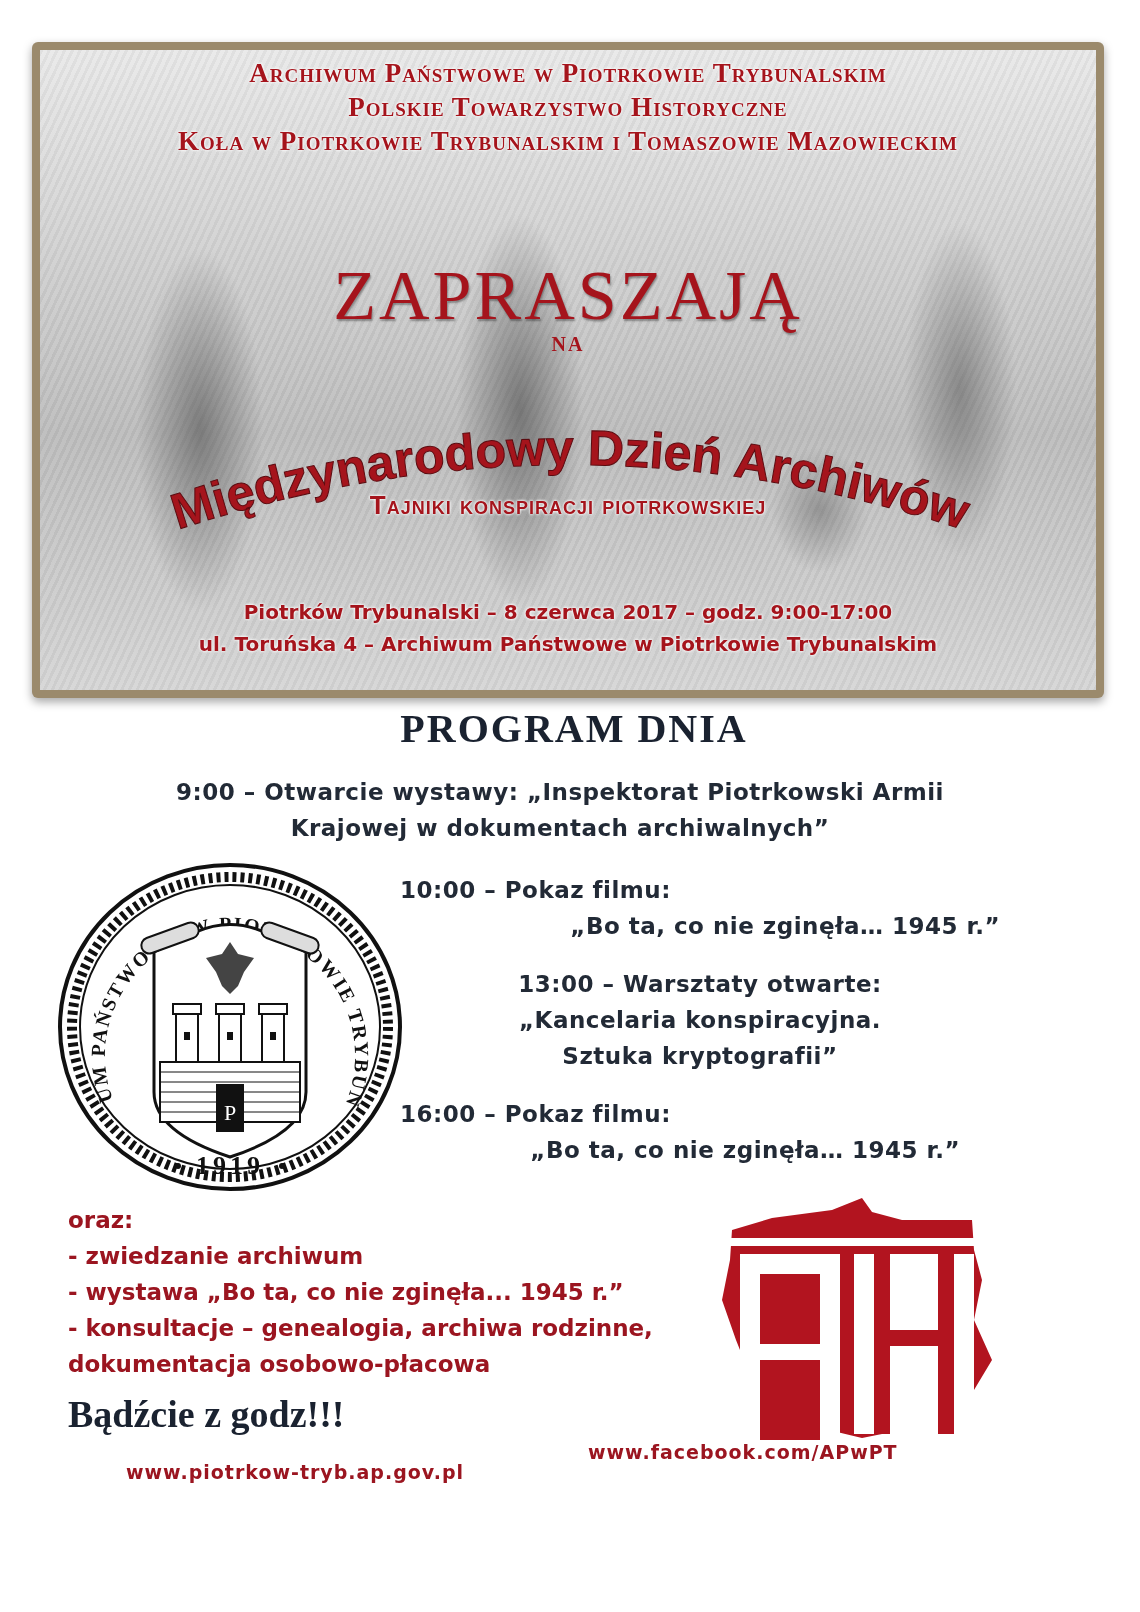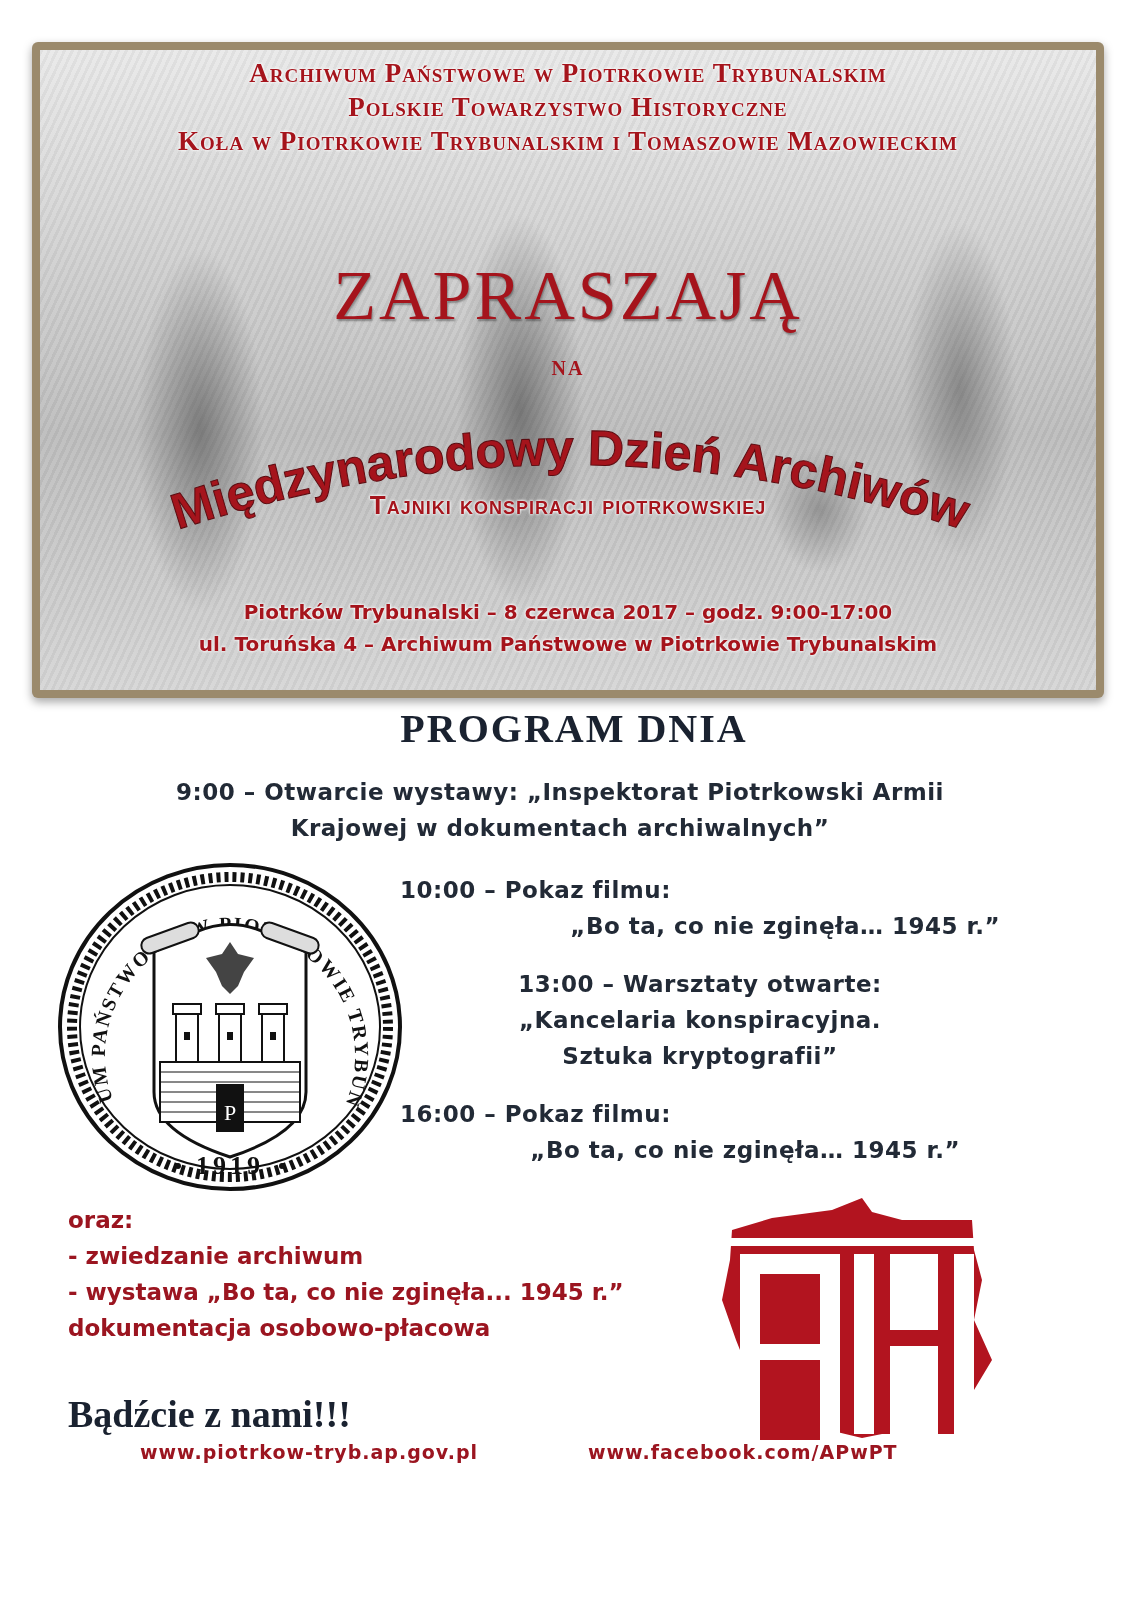--- a/index.html
+++ b/index.html
@@ -18,21 +18,21 @@
       radial-gradient(ellipse 80px 240px at 920px 340px, rgba(80,80,80,0.5), transparent 70%),
       radial-gradient(ellipse 70px 90px at 780px 460px, rgba(90,90,90,0.45), transparent 70%),
       repeating-linear-gradient(115deg, rgba(0,0,0,0.04) 0 3px, rgba(255,255,255,0.05) 3px 7px),
       linear-gradient(180deg, #e9e9e9 0%, #cfcfcf 35%, #bdbdbd 60%, #d6d6d6 100%);
     overflow: hidden;
   }
   .red { color: #a5141c; }
   .smallcaps { font-variant: small-caps; letter-spacing: 1px; font-weight: bold; }
   .org-line { position: absolute; left: 0; right: 0; text-align: center; font-family: "Liberation Serif", serif; font-size: 27px; text-shadow: 0 0 3px #fff, 0 0 3px #fff; }
   .invite { position: absolute; left: 0; right: 0; top: 206px; text-align: center; font-family: "Liberation Serif", serif; font-size: 70px; letter-spacing: 3px; text-shadow: 1px 2px 2px rgba(0,0,0,0.35); }
-  .na { position: absolute; left: 0; right: 0; top: 283px; text-align: center; font-family: "Liberation Serif", serif; font-size: 20px; font-weight: bold; letter-spacing: 2px; margin-top: 24px; }
+  .na { position: absolute; left: 0; right: 0; top: 283px; text-align: center; font-family: "Liberation Serif", serif; font-size: 20px; font-weight: bold; letter-spacing: 2px; }
   .arc-title { position: absolute; left: -30px; top: 320px; width: 1120px; height: 220px; }
   .sub-line { position: absolute; left: 0; right: 0; text-align: center; font-family: Liberation Sans, sans-serif; font-size: 26px; text-shadow: 0 0 3px #fff, 0 0 3px #fff; }
   .place-line { position: absolute; left: 0; right: 0; text-align: center; font-family: "DejaVu Sans", sans-serif; font-weight: bold; font-size: 20px; text-shadow: 0 0 3px #fff, 0 0 3px #fff; }
 
   .program-title { position: absolute; left: 0; right: 0; top: 705px; text-align: center; font-family: "Liberation Serif", serif; font-weight: bold; font-size: 40px; color: #1a2230; letter-spacing: 2px; padding-left: 8px; }
   .prog { position: absolute; font-family: "DejaVu Sans", sans-serif; font-weight: bold; font-size: 23px; color: #222a36; line-height: 36px; letter-spacing: 0.5px; }
 
   .seal { position: absolute; left: 56px; top: 862px; width: 348px; height: 330px; }
 
   .extras { position: absolute; left: 68px; top: 1202px; font-family: "DejaVu Sans", sans-serif; font-weight: bold; font-size: 23px; color: #9b1520; line-height: 36px; }
@@ -133,26 +133,27 @@
   <text x="174" y="258" text-anchor="middle" font-family="Liberation Serif, serif" font-size="22" fill="#fff">P</text>
   <text x="174" y="312" text-anchor="middle" font-family="Liberation Serif, serif" font-weight="bold" font-size="26" fill="#111" letter-spacing="4">1919</text>
   <circle cx="122" cy="304" r="3" fill="#111"></circle>
   <circle cx="226" cy="304" r="3" fill="#111"></circle>
 </svg>
 
 <div class="extras">
   <div>oraz:</div>
   <div>- zwiedzanie archiwum</div>
   <div>- wystawa „Bo ta, co nie zginęła... 1945 r.”</div>
+  <div>- konsultacje – genealogia, archiwa rodzinne,</div>
   <div>dokumentacja osobowo-płacowa</div>
 </div>
 
-<div class="bye">Bądźcie z nami!!!</div>
+<div class="bye">Bądźcie z godz!!!</div>
 
-<div class="url" style="left:140px;">www.piotrkow-tryb.ap.gov.pl</div>
+<div class="url" style="left:126px;margin-top:20px;">www.piotrkow-tryb.ap.gov.pl</div>
 <div class="url" style="left:588px;">www.facebook.com/APwPT</div>
 
 <svg class="pth" viewBox="0 0 282 250">
   <path d="M 20 40 L 60 28 L 120 20 L 150 8 L 160 22 L 190 30 L 260 30 L 262 60 L 270 90 L 262 130 L 280 170 L 262 200 L 240 230 L 200 238 L 150 248 L 100 236 L 70 210 L 40 190 L 24 150 L 10 110 L 18 70 Z" fill="#b2141f"></path>
   <rect x="10" y="48" width="270" height="8" fill="#fff"></rect>
   <rect x="28" y="64" width="100" height="180" fill="#fff"></rect>
   <rect x="48" y="84" width="60" height="70" fill="#b2141f"></rect>
   <rect x="48" y="170" width="60" height="80" fill="#b2141f"></rect>
   <rect x="142" y="64" width="120" height="180" fill="#fff"></rect>
   <rect x="162" y="64" width="16" height="180" fill="#b2141f"></rect>

